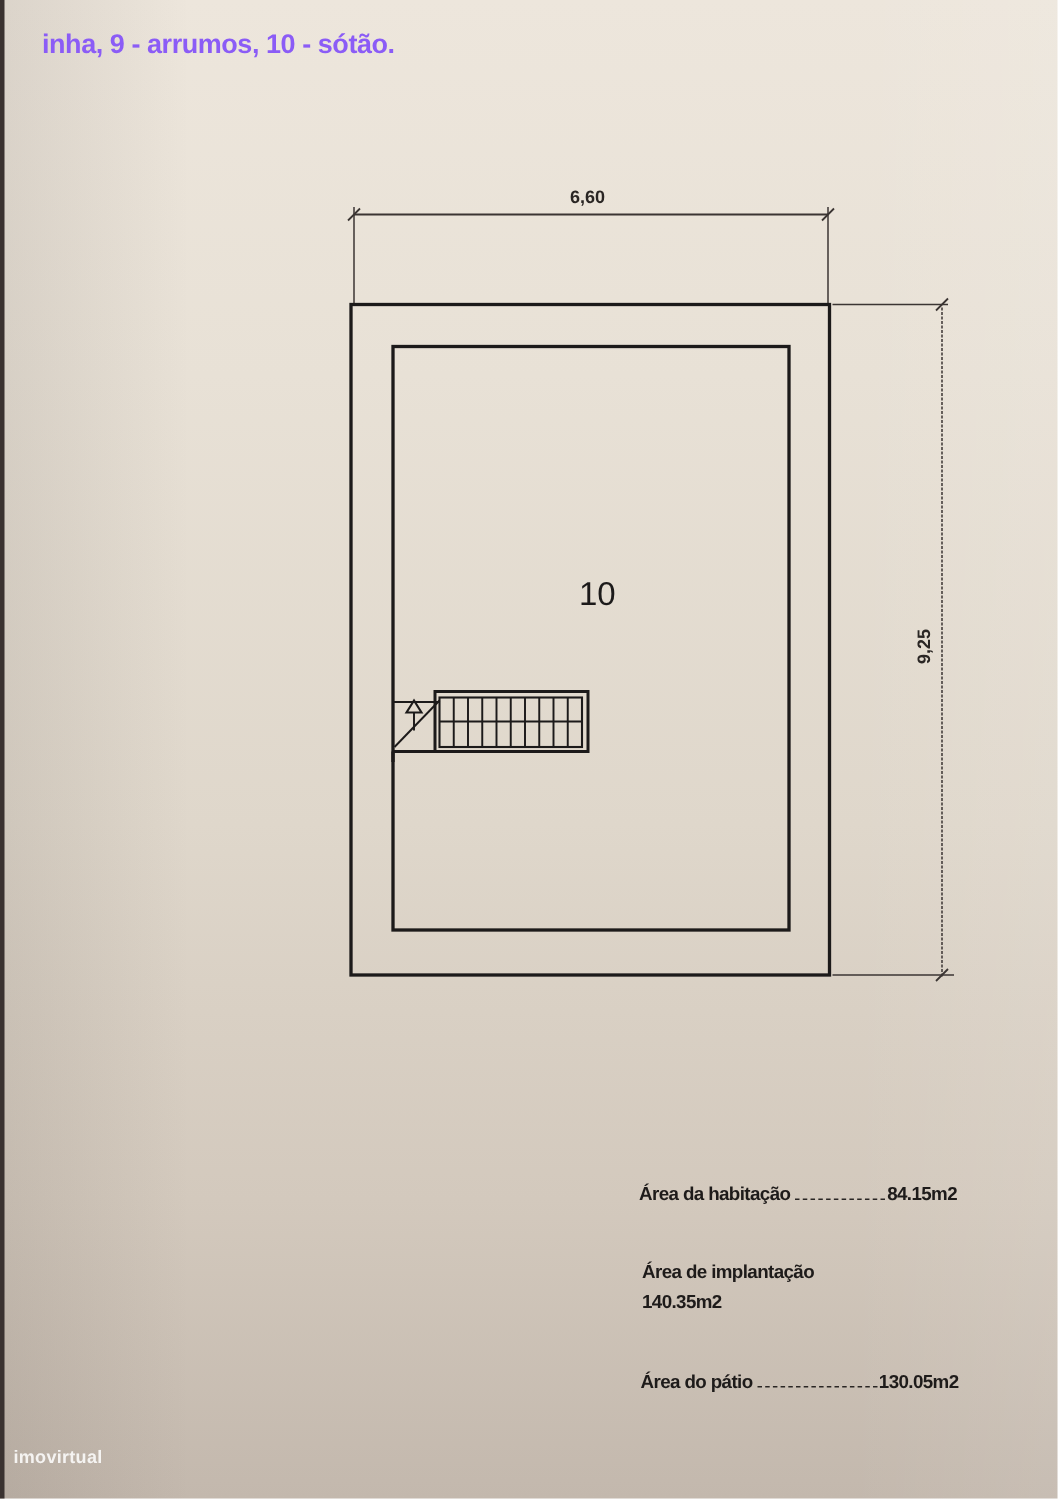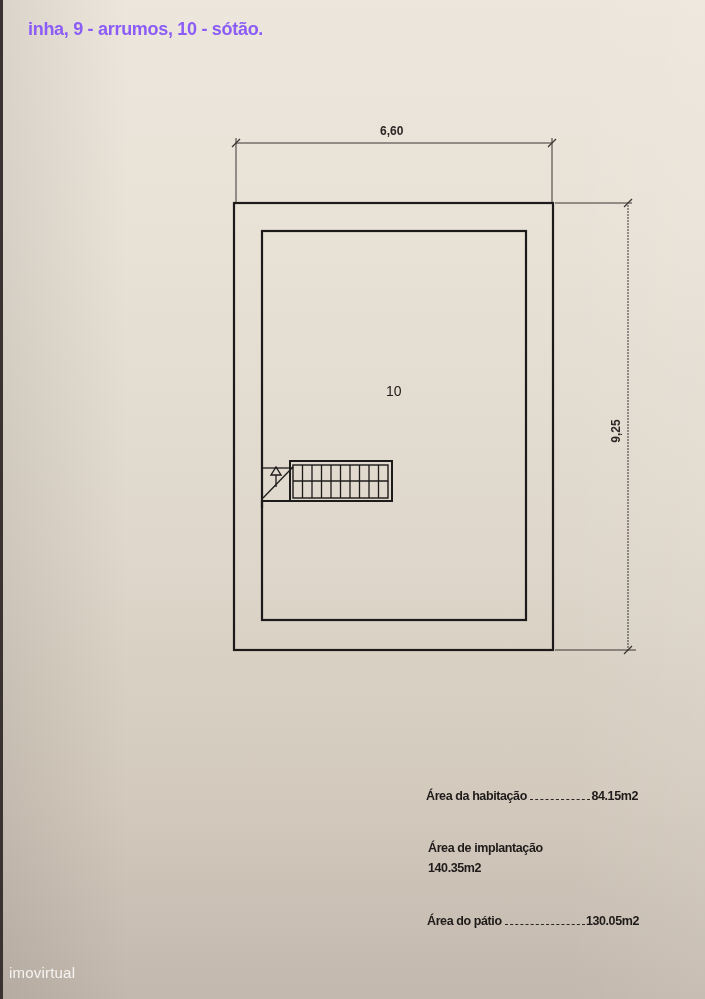--- a/index.html
+++ b/index.html
@@ -49,21 +49,21 @@
   .dim-top { left: 380px; top: 124px; text-align: right; }
   .dim-right {
     left: 604px; top: 424px;
     transform: rotate(-90deg);
     transform-origin: center;
   }
   .room-label {
     position: absolute;
     left: 386px;
     top: 383px;
-    font-size: 14px;
+    font-size: 22px;
     color: #1c1a1a;
   }
   .areas {
     position: absolute;
     left: 420px;
     top: 752px;
     width: 230px;
     font-size: 12.5px;
     font-weight: bold;
     color: #1e1b1a;
@@ -85,22 +85,22 @@
   .area-row.r0 { padding-left: 6px; width: 212px; }
   .area-row.r1 { padding-left: 6px; width: 212px; }
   .area-row.r2 { padding-left: 2px; width: 214px; }
   .area-row.r3 { padding-left: 5px; width: 213px; flex-direction: column; }
   .area-row.r4 { padding-left: 7px; width: 212px; }
   .area-row.r5 { padding-left: 5px; width: 215px; }
   .watermark {
     position: absolute;
     left: 9px;
     top: 964px;
-    font-size: 15px;
-    font-weight: normal;
+    font-size: 12px;
+    font-weight: bold;
     color: rgba(255,255,255,0.85);
     letter-spacing: 0.2px;
   }
 </style>
 </head>
 <body>
 
 <div class="page-shade"></div>
 <div class="left-edge"></div>
 

